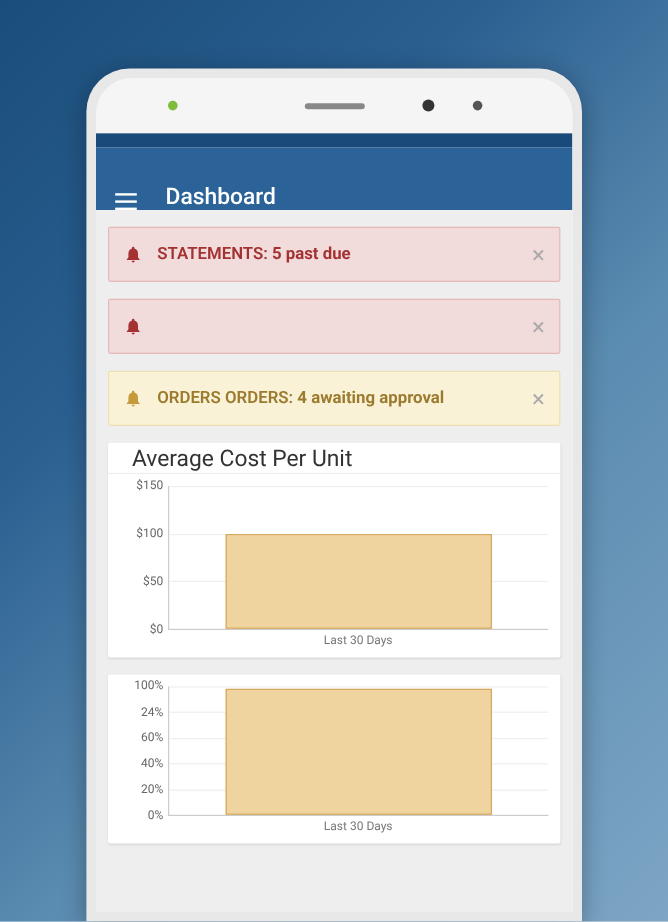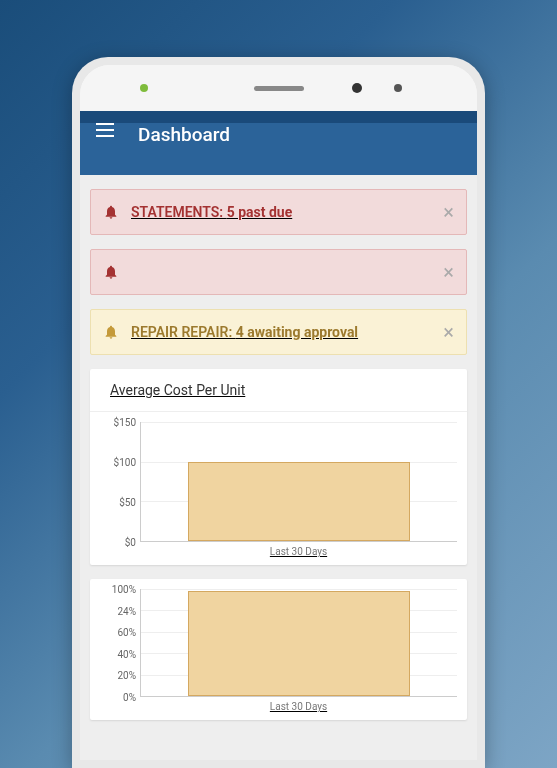--- a/index.html
+++ b/index.html
@@ -69,21 +69,21 @@
       border-radius: 50%;
     }
     .status-bar {
       height: 12px;
       background: #1a4a7a;
     }
     .app-header {
       height: 52px;
       background: #2b6399;
       display: flex;
-      align-items: flex-start;
+      align-items: flex-end;
       padding: 0 16px;
       gap: 24px;
     }
     .hamburger {
       display: flex;
       flex-direction: column;
       gap: 4px;
       cursor: pointer;
     }
     .hamburger span {
@@ -94,21 +94,20 @@
     .header-title {
       color: white;
       font-size: 19px;
       font-weight: 500;
     }
     .content {
       background: #eeeeee;
       height: calc(100% - 110px);
       padding: 14px 10px;
       overflow-y: auto;
-      text-decoration: underline;
     }
     .alert {
       border-radius: 2px;
       padding: 14px 12px;
       margin-bottom: 14px;
       display: flex;
       align-items: center;
       position: relative;
     }
     .alert-red {
@@ -144,22 +143,22 @@
       cursor: pointer;
       line-height: 1;
     }
     .chart-card {
       background: white;
       border-radius: 2px;
       margin-bottom: 14px;
       box-shadow: 0 1px 2px rgba(0,0,0,0.1);
     }
     .chart-title {
-      padding: 13px 20px;
-      font-size: 14px;
+      padding: 1px 20px;
+      font-size: 19px;
       color: #333;
       border-bottom: 1px solid #eee;
     }
     .chart-body {
       padding: 10px 10px 8px 10px;
     }
     .chart-area {
       position: relative;
       height: 120px;
       display: flex;
@@ -239,21 +238,21 @@
         <svg class="bell-icon bell-red" viewBox="0 0 24 24">
             <path d="M12 22c1.1 0 2-.9 2-2h-4c0 1.1.9 2 2 2zm6-6v-5c0-3.07-1.63-5.64-4.5-6.32V4c0-.83-.67-1.5-1.5-1.5s-1.5.67-1.5 1.5v.68C7.64 5.36 6 7.92 6 11v5l-2 2v1h16v-1l-2-2z"></path>
           </svg>
         <span class="close-btn">×</span>
       </div>
 
       <div class="alert alert-yellow">
         <svg class="bell-icon bell-yellow" viewBox="0 0 24 24">
             <path d="M12 22c1.1 0 2-.9 2-2h-4c0 1.1.9 2 2 2zm6-6v-5c0-3.07-1.63-5.64-4.5-6.32V4c0-.83-.67-1.5-1.5-1.5s-1.5.67-1.5 1.5v.68C7.64 5.36 6 7.92 6 11v5l-2 2v1h16v-1l-2-2z"></path>
           </svg>
-        <span class="alert-text"><span>REPAIR REPAIR: </span><span class="alert-value">4 awaiting approval</span></span>
+        <span class="alert-text"><span>ORDERS ORDERS: </span><span class="alert-value">4 awaiting approval</span></span>
         <span class="close-btn">×</span>
       </div>
 
       <div class="chart-card">
         <div class="chart-title">Average Cost Per Unit</div>
         <div class="chart-body">
           <div class="chart-area">
             <div class="y-axis">
               <div class="y-tick" style="top:0%">$150</div>
               <div class="y-tick" style="top:33.3%">$100</div>

